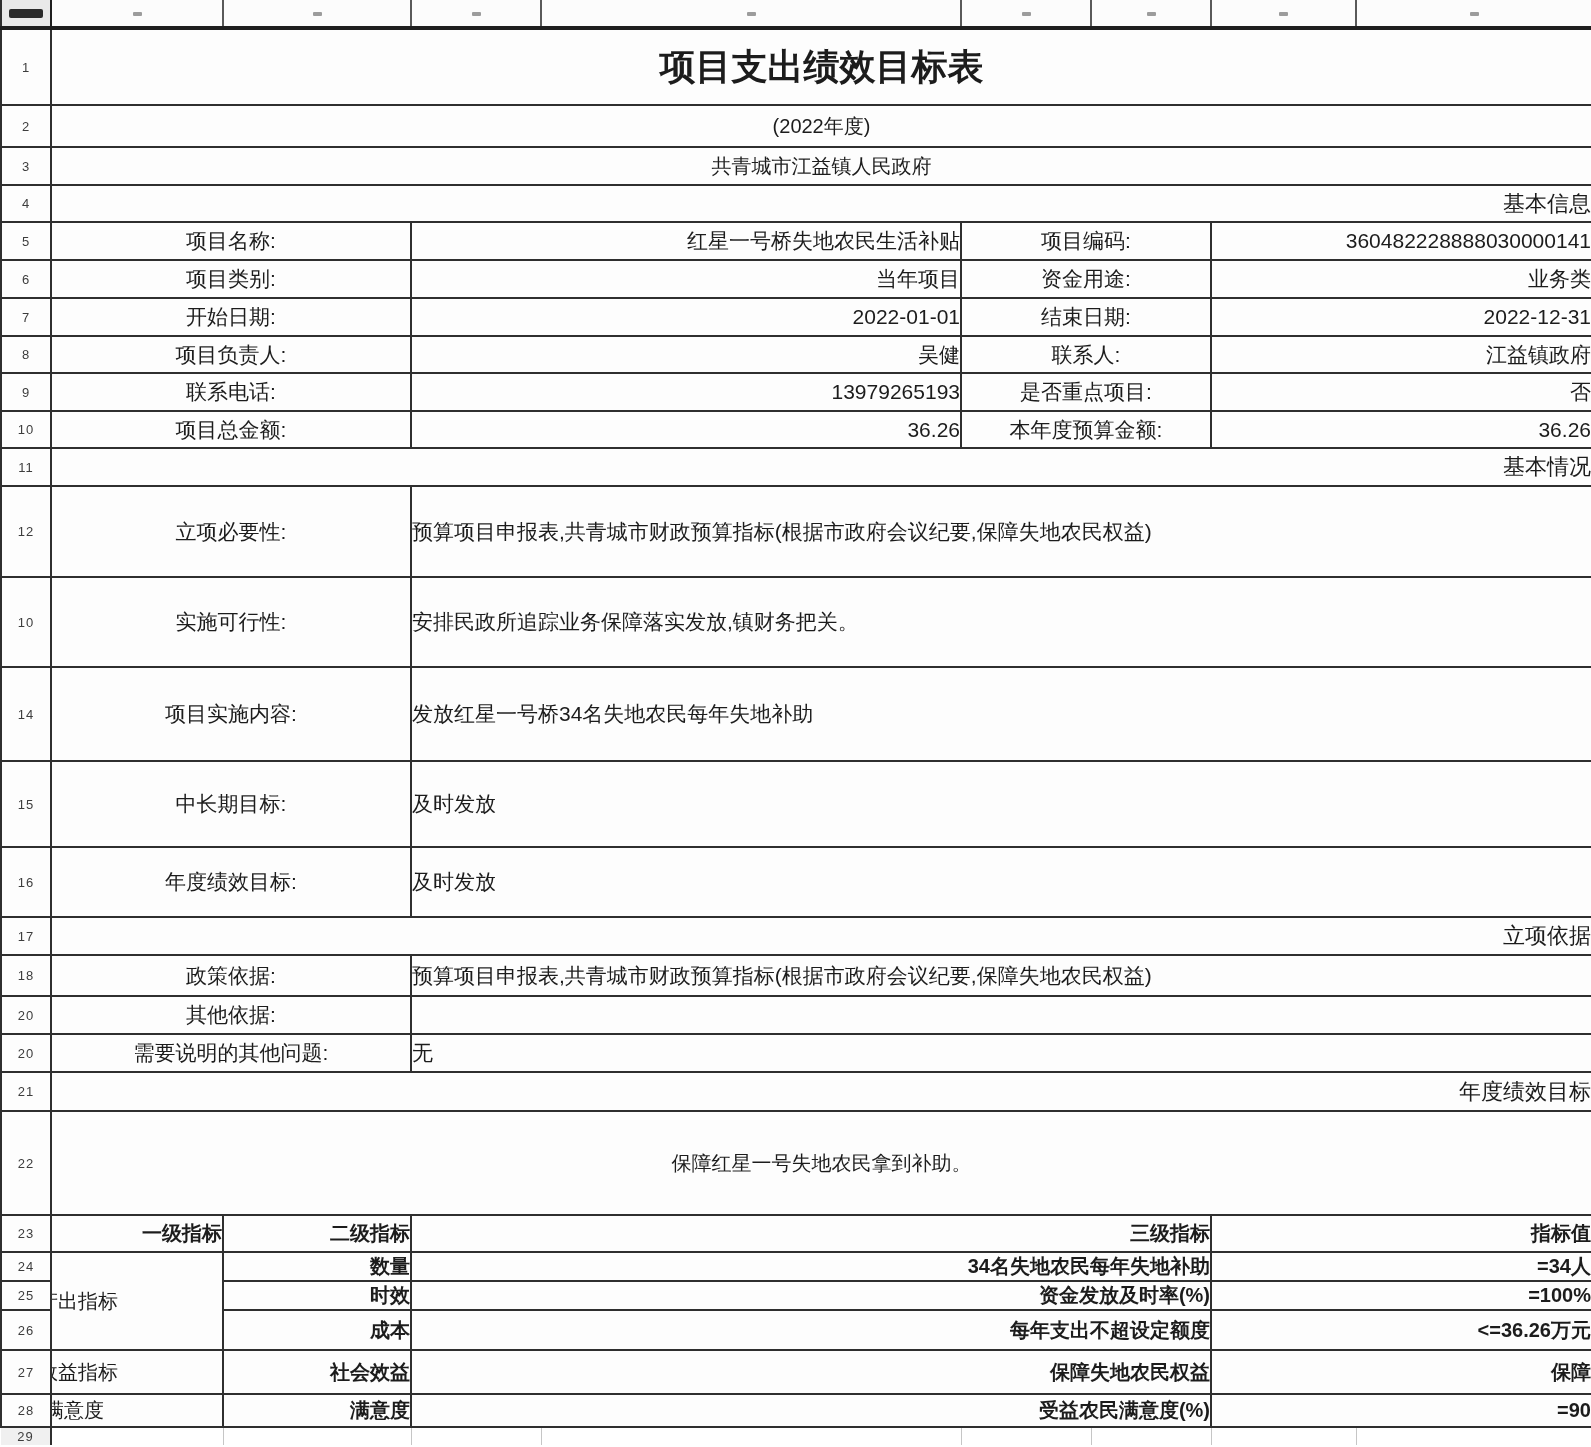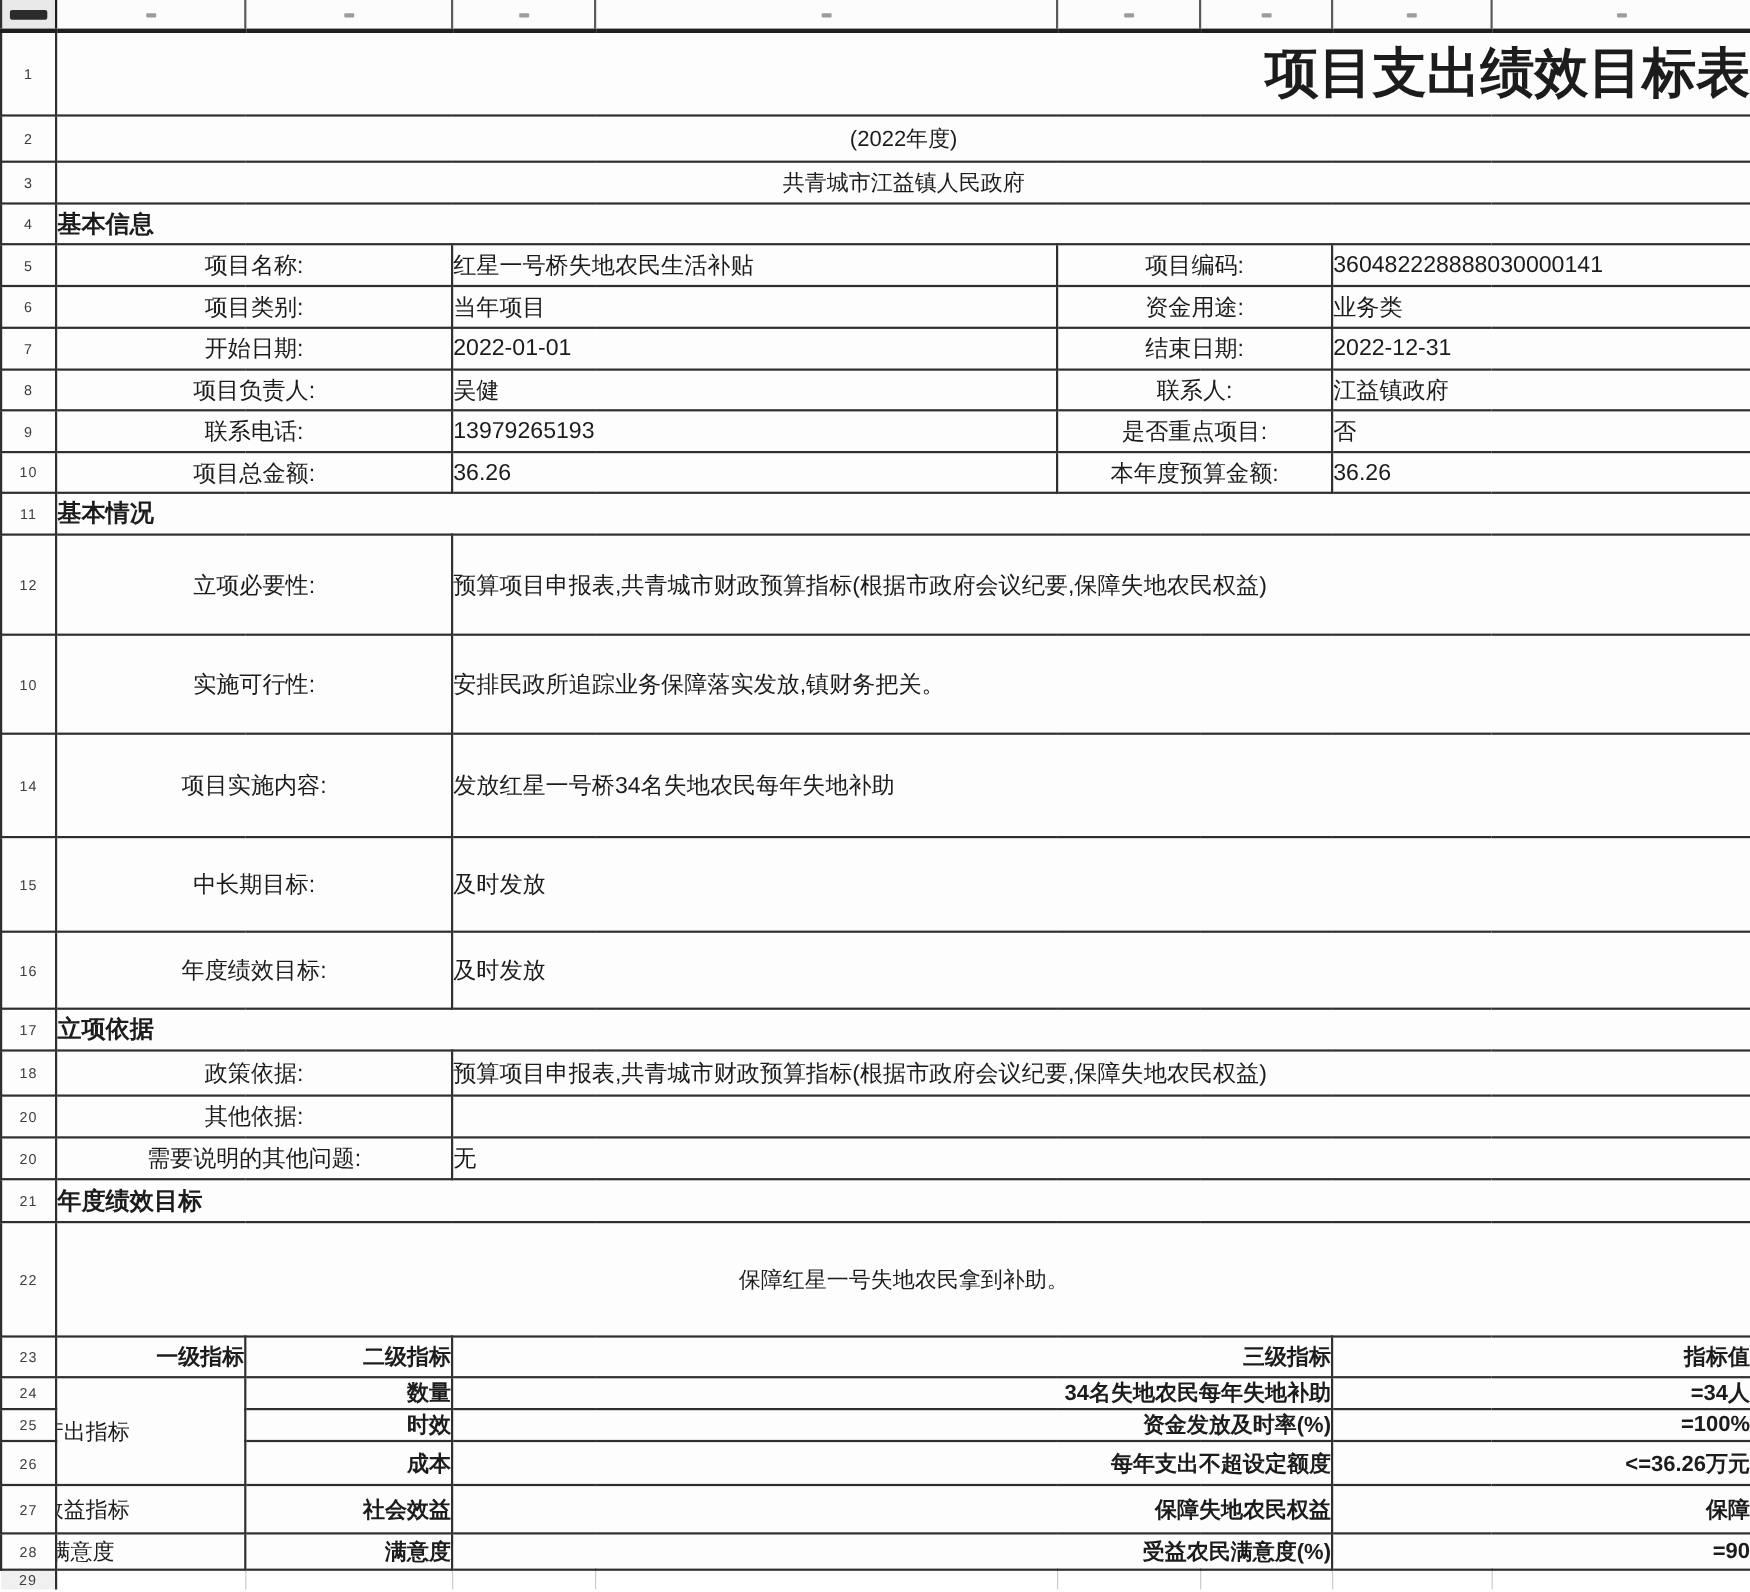--- a/index.html
+++ b/index.html
@@ -23,25 +23,25 @@
   tr.pr-top td.g-frag{background:#e9e9e9;border-right:2px solid #1f1f1f;}
   .smudge{display:block;width:34px;height:9px;background:#2b2b2b;margin:1px auto 0;border-radius:2px;}
   .tick{display:block;width:9px;height:4px;background:#9c9c9c;margin:1px auto 0;border-radius:1px;}
   
   tr.pr-bot td{border:none;border-right:1px solid #c6c6c6;background:#ffffff;}
   tr.pr-bot td.g{
     background:#f0f0f0;border-right:2px solid #2f2f2f;vertical-align:top;
     line-height:17px;font-size:13px;overflow:hidden;
   }
   
-  .t-title{font-size:49px;font-weight:bold;text-align:right;}
+  .t-title{font-size:36px;font-weight:bold;text-align:center;}
   .t-sub{font-size:20px;text-align:center;}
-  .sec{font-size:22px;font-weight:bold;text-align:left;}
+  .sec{font-size:22px;font-weight:normal;text-align:right;}
   .lbl{font-size:21px;text-align:center;}
-  .val{font-size:21px;text-align:left;}
+  .val{font-size:21px;text-align:right;}
   .cnt{font-size:21px;text-align:left;padding-left:6px;}
   .ind{font-size:20px;text-align:right;font-weight:bold;}
   .ind-l1{font-size:20px;text-align:left;}
   .clip14{display:inline-block;margin-left:-14px;}
   .clip8{display:inline-block;margin-left:-8px;}
 </style>
 </head>
 <body>
 
 <div class="stage">

